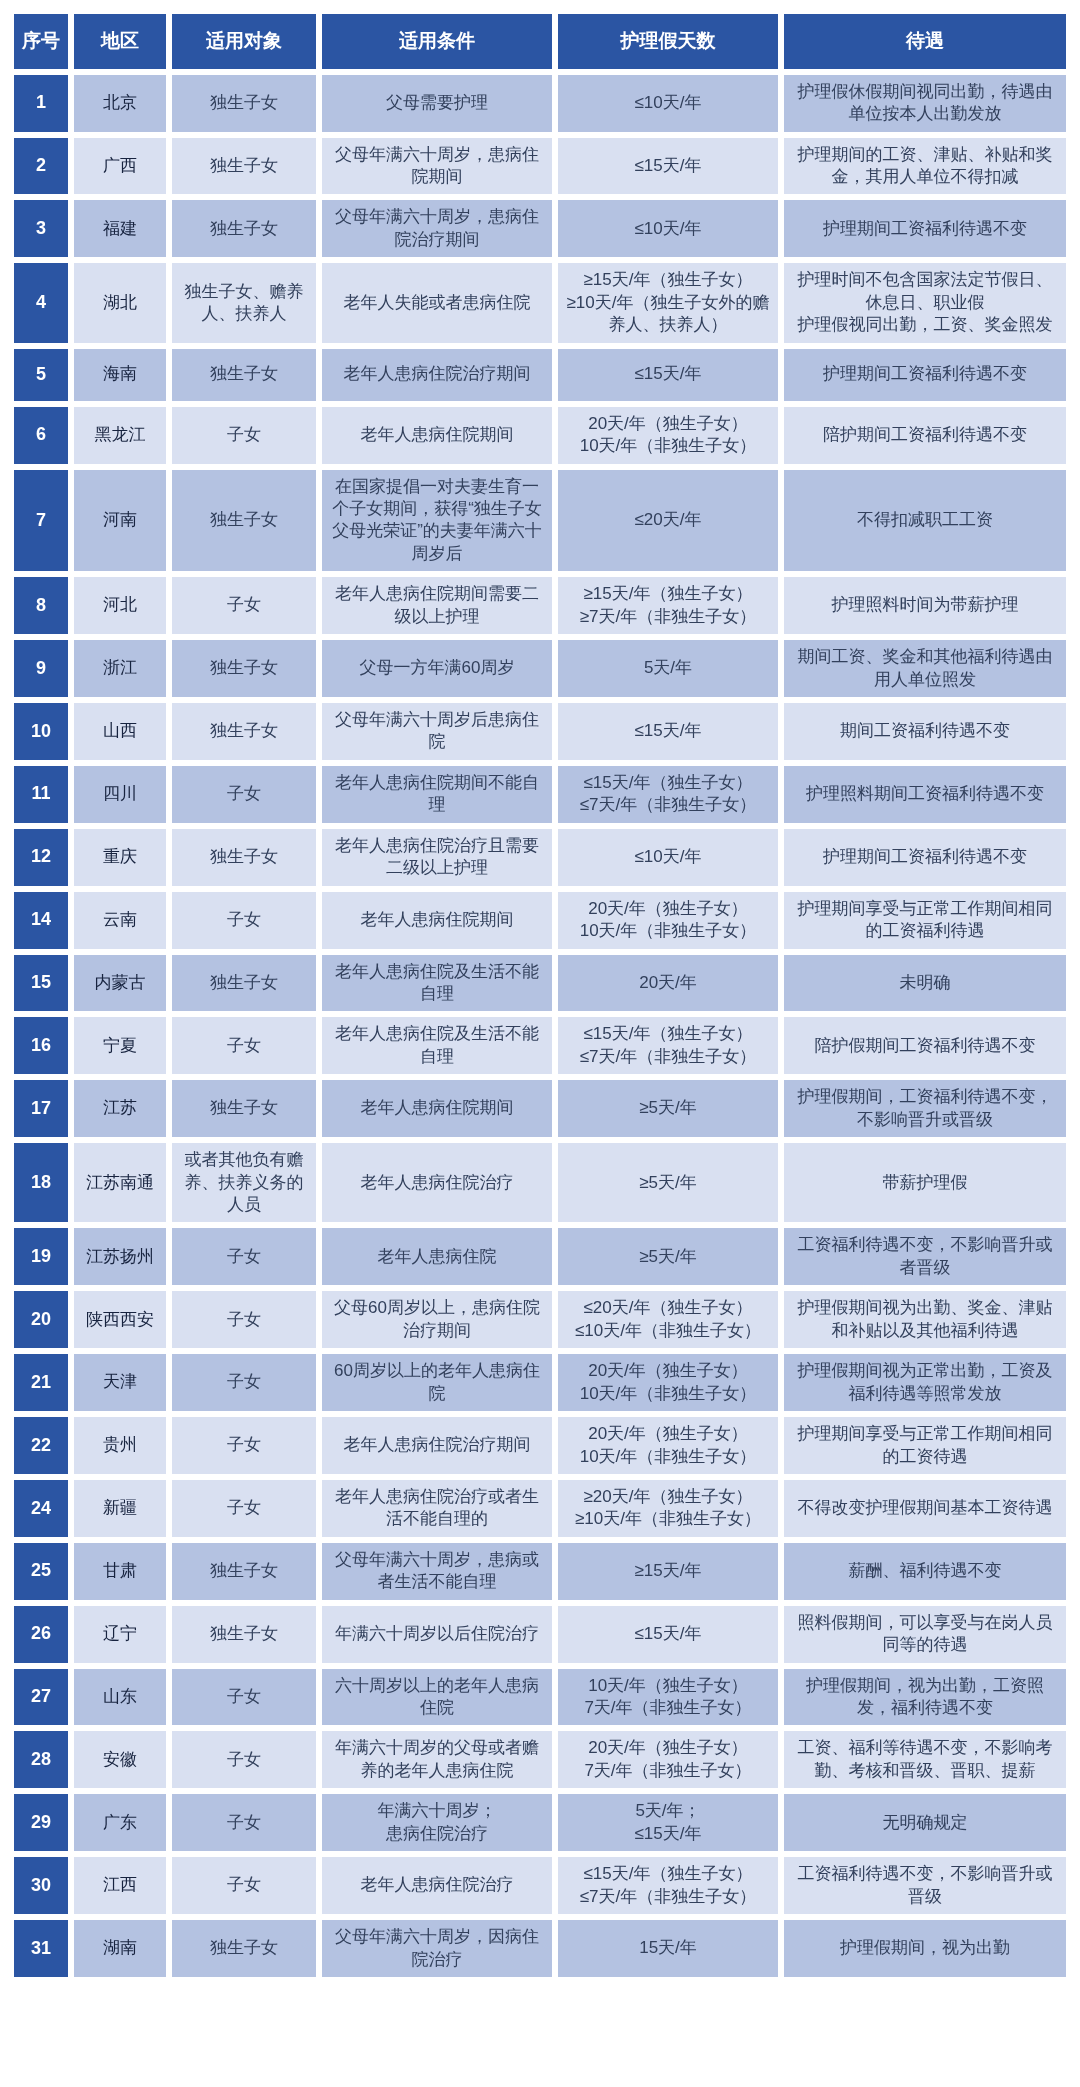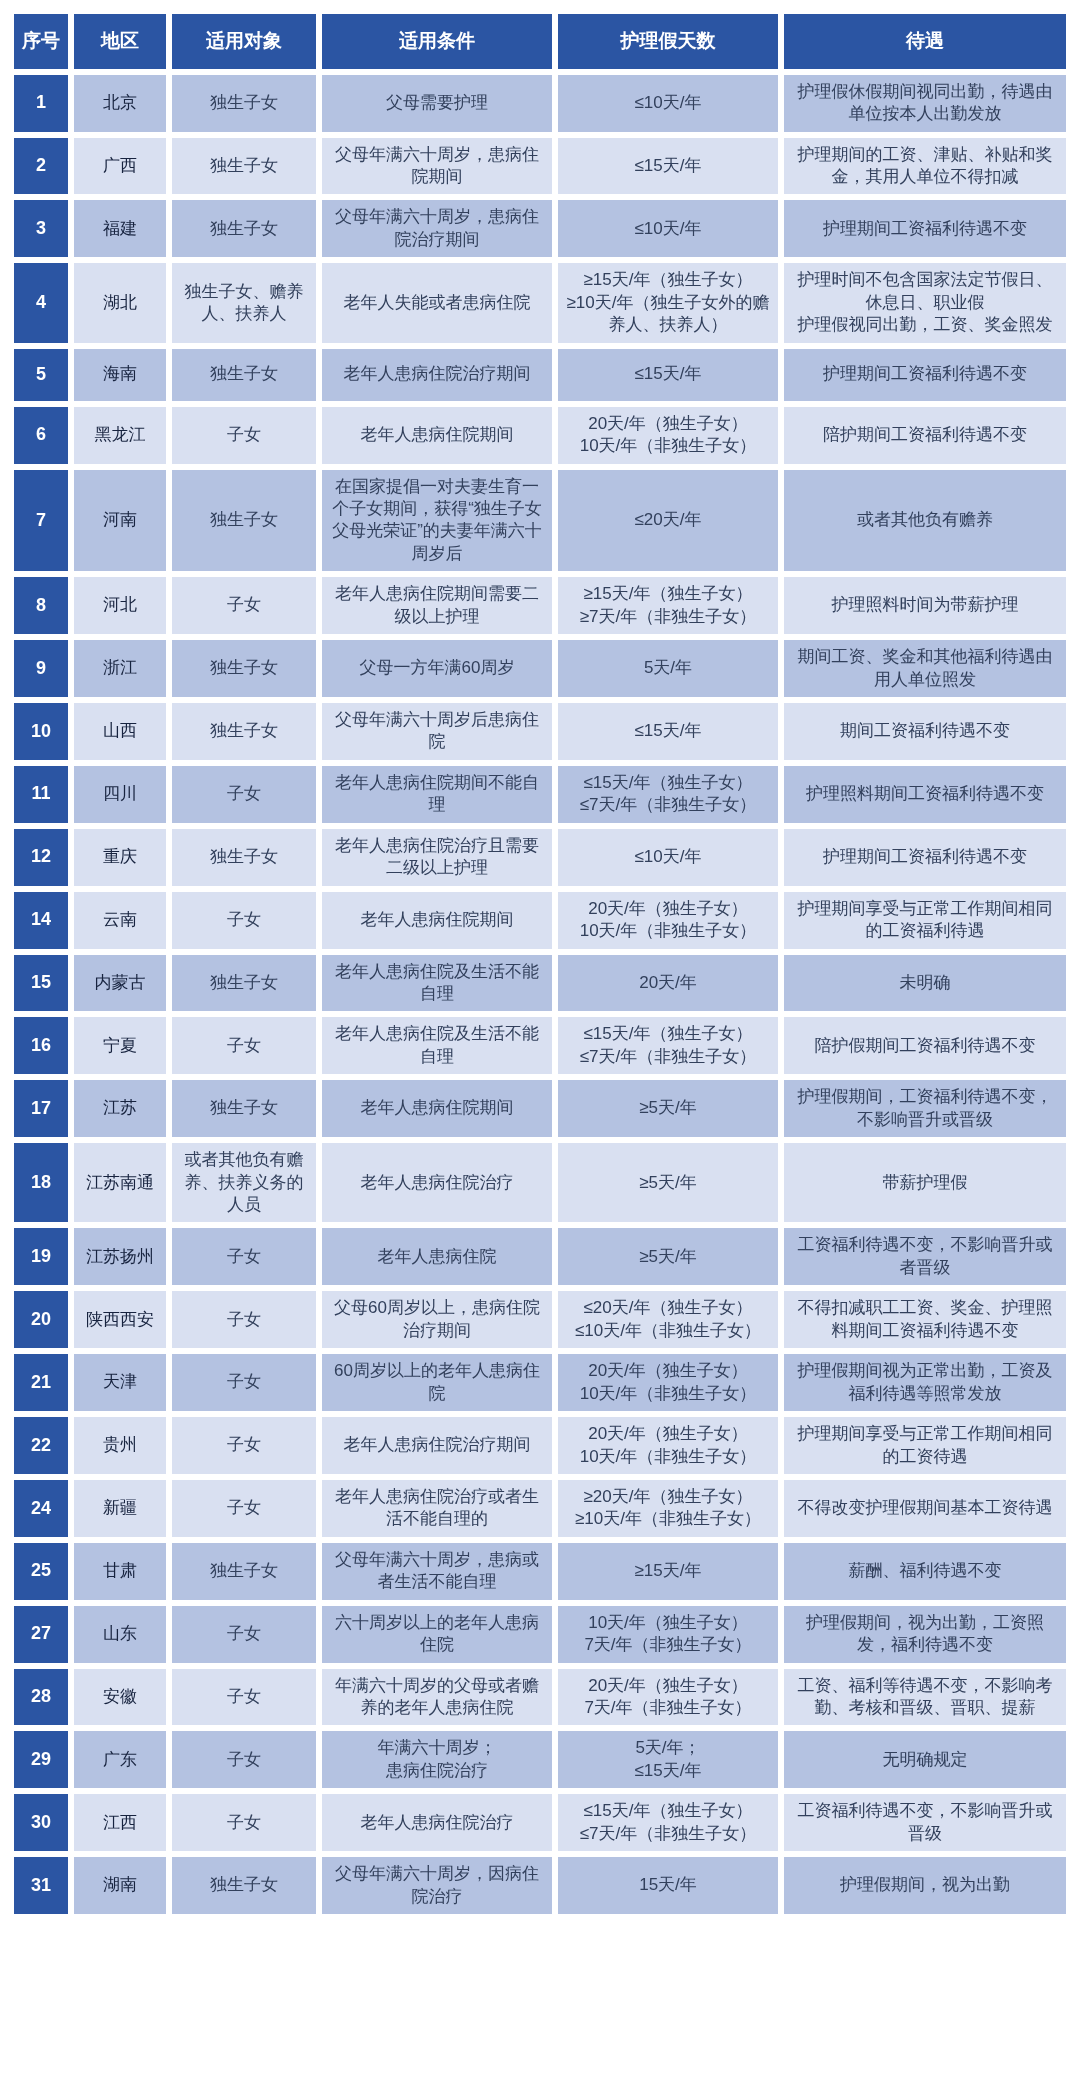--- a/index.html
+++ b/index.html
@@ -112,21 +112,21 @@
           <td class="c-days">20天/年（独生子女）
 10天/年（非独生子女）</td>
           <td class="c-benefit">陪护期间工资福利待遇不变</td>
         </tr>
         <tr class="odd">
           <td class="c-no">7</td>
           <td class="c-region">河南</td>
           <td class="c-target">独生子女</td>
           <td class="c-condition">在国家提倡一对夫妻生育一个子女期间，获得“独生子女父母光荣证”的夫妻年满六十周岁后</td>
           <td class="c-days">≤20天/年</td>
-          <td class="c-benefit">或者其他负有赡养</td>
+          <td class="c-benefit">不得扣减职工工资</td>
         </tr>
         <tr class="even">
           <td class="c-no">8</td>
           <td class="c-region">河北</td>
           <td class="c-target">子女</td>
           <td class="c-condition">老年人患病住院期间需要二级以上护理</td>
           <td class="c-days">≥15天/年（独生子女）
 ≥7天/年（非独生子女）</td>
           <td class="c-benefit">护理照料时间为带薪护理</td>
         </tr>
@@ -213,21 +213,21 @@
           <td class="c-days">≥5天/年</td>
           <td class="c-benefit">工资福利待遇不变，不影响晋升或者晋级</td>
         </tr>
         <tr class="even">
           <td class="c-no">20</td>
           <td class="c-region">陕西西安</td>
           <td class="c-target">子女</td>
           <td class="c-condition">父母60周岁以上，患病住院治疗期间</td>
           <td class="c-days">≤20天/年（独生子女）
 ≤10天/年（非独生子女）</td>
-          <td class="c-benefit">不得扣减职工工资、奖金、护理照料期间工资福利待遇不变</td>
+          <td class="c-benefit">护理假期间视为出勤、奖金、津贴和补贴以及其他福利待遇</td>
         </tr>
         <tr class="odd">
           <td class="c-no">21</td>
           <td class="c-region">天津</td>
           <td class="c-target">子女</td>
           <td class="c-condition">60周岁以上的老年人患病住院</td>
           <td class="c-days">20天/年（独生子女）
 10天/年（非独生子女）</td>
           <td class="c-benefit">护理假期间视为正常出勤，工资及福利待遇等照常发放</td>
         </tr>
@@ -249,20 +249,28 @@
 ≥10天/年（非独生子女）</td>
           <td class="c-benefit">不得改变护理假期间基本工资待遇</td>
         </tr>
         <tr class="odd">
           <td class="c-no">25</td>
           <td class="c-region">甘肃</td>
           <td class="c-target">独生子女</td>
           <td class="c-condition">父母年满六十周岁，患病或者生活不能自理</td>
           <td class="c-days">≥15天/年</td>
           <td class="c-benefit">薪酬、福利待遇不变</td>
+        </tr>
+        <tr class="even">
+          <td class="c-no">26</td>
+          <td class="c-region">辽宁</td>
+          <td class="c-target">独生子女</td>
+          <td class="c-condition">年满六十周岁以后住院治疗</td>
+          <td class="c-days">≤15天/年</td>
+          <td class="c-benefit">照料假期间，可以享受与在岗人员同等的待遇</td>
         </tr>
         <tr class="odd">
           <td class="c-no">27</td>
           <td class="c-region">山东</td>
           <td class="c-target">子女</td>
           <td class="c-condition">六十周岁以上的老年人患病住院</td>
           <td class="c-days">10天/年（独生子女）
 7天/年（非独生子女）</td>
           <td class="c-benefit">护理假期间，视为出勤，工资照发，福利待遇不变</td>
         </tr>

